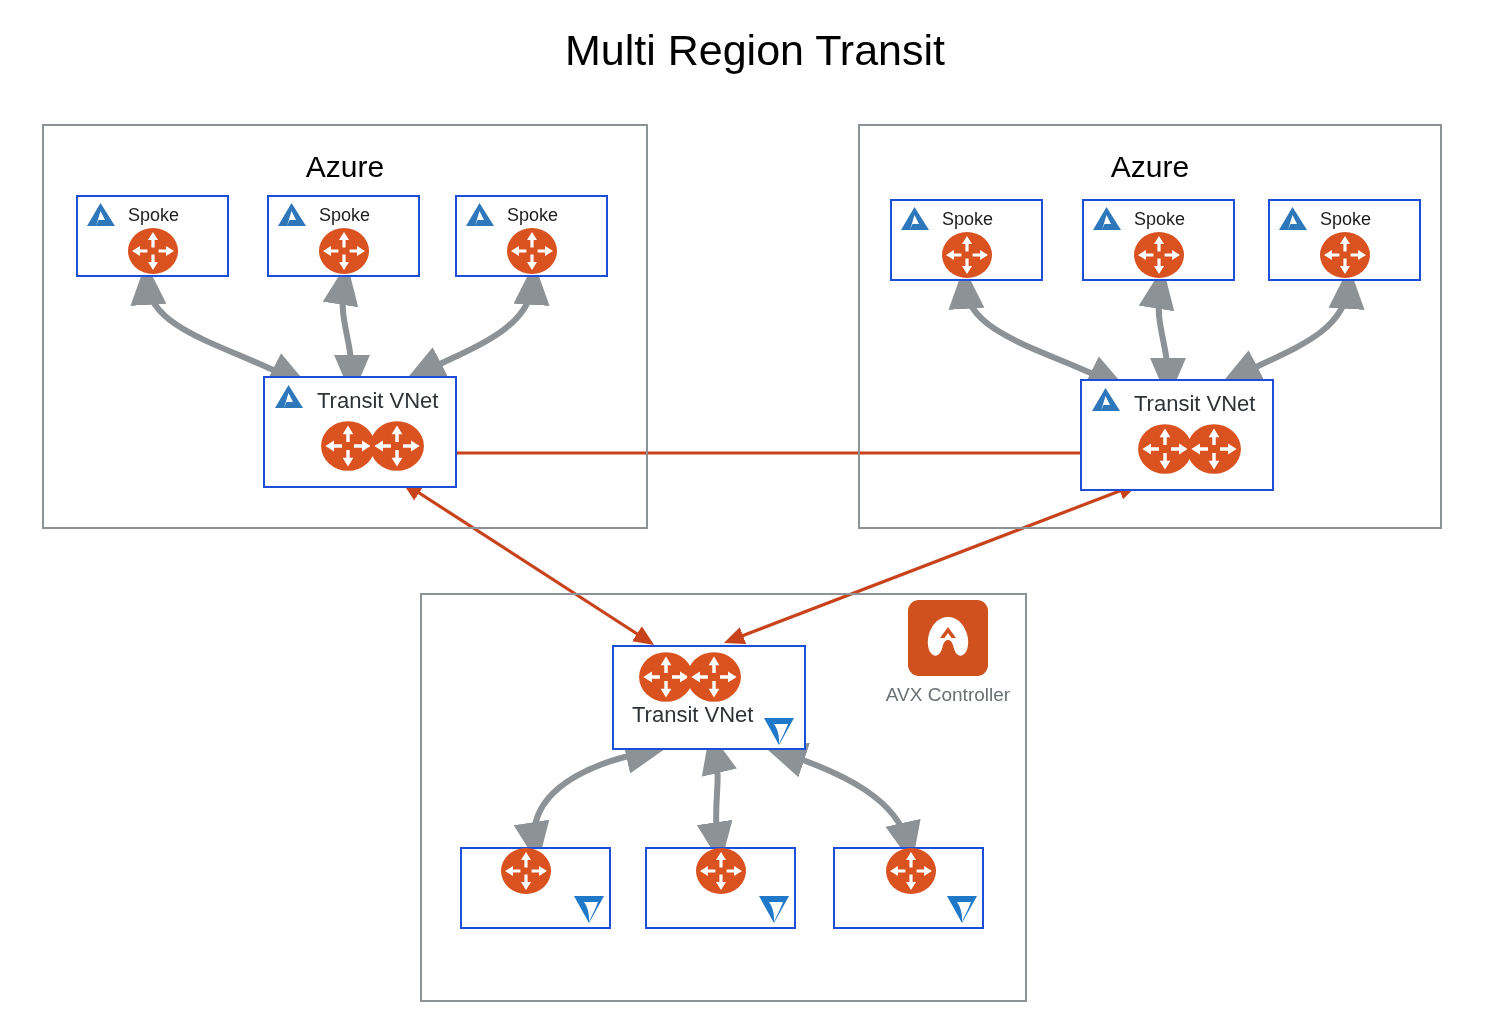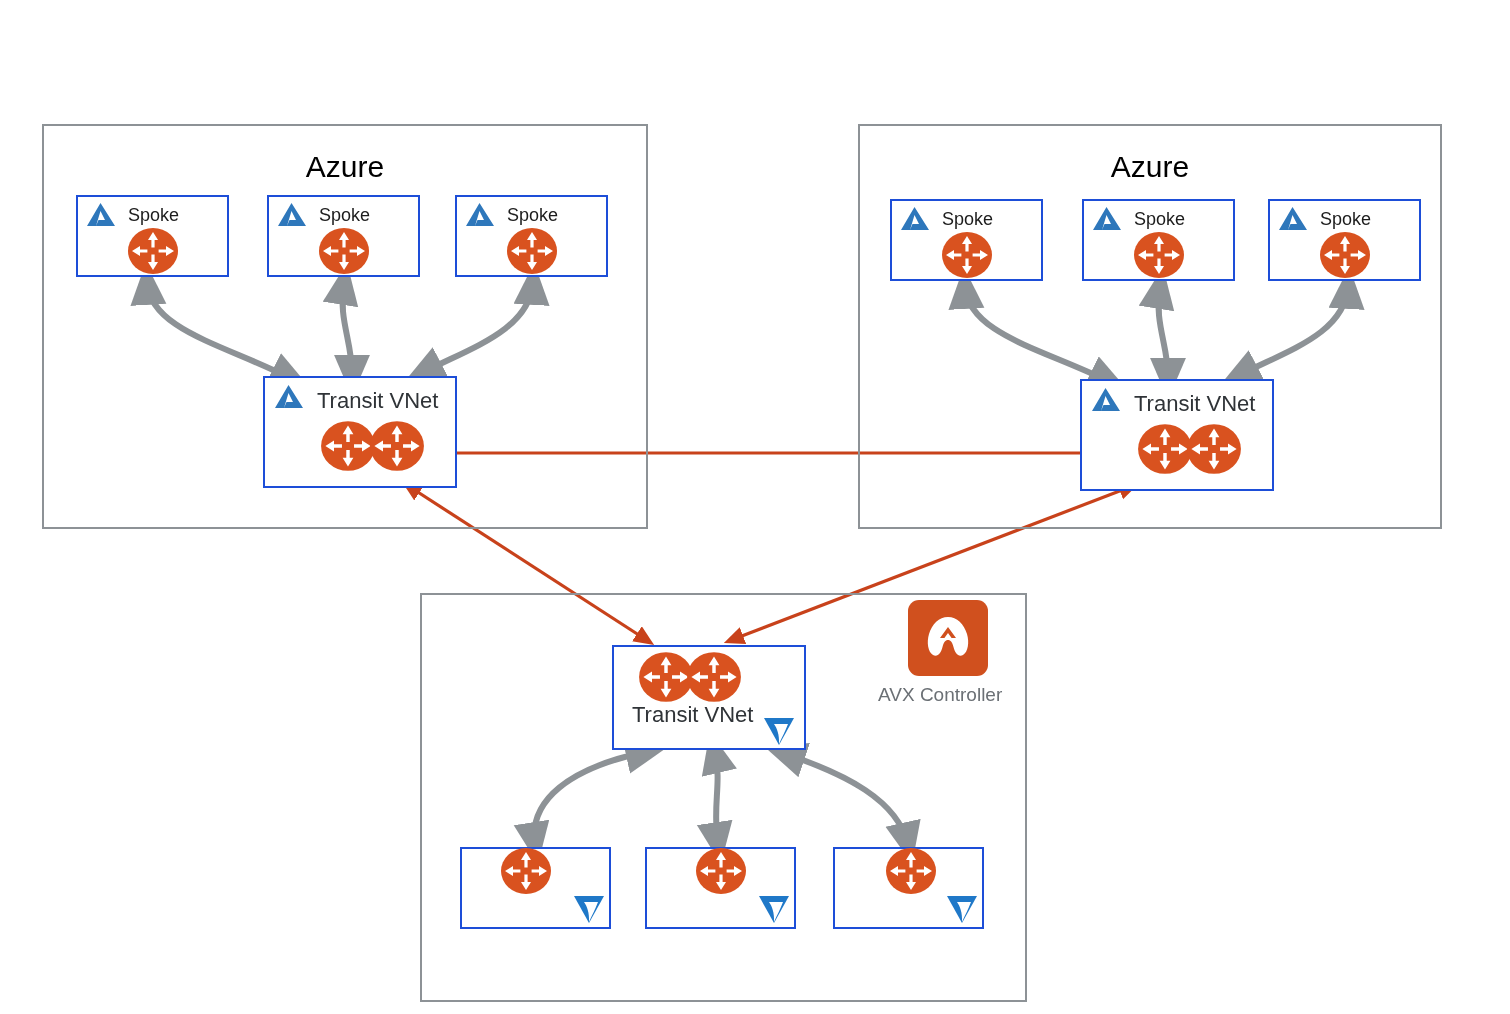--- a/index.html
+++ b/index.html
@@ -78,27 +78,29 @@
   .avx-tile {
     position: absolute;
     background: #d0501e;
     border-radius: 11px;
   }
   .avx-caption {
     position: absolute;
     white-space: nowrap;
     font-size: 19px;
     color: #6b7075;
+    text-align: center;
   }
 </style>
 </head>
 <body>
 
 <div id="stage">
 
+  <div class="page-title">Multi Region Transit</div>
 
   <svg id="wires" viewBox="0 0 1510 1014" xmlns="http://www.w3.org/2000/svg">
     <defs>
       <marker id="gA" markerWidth="7" markerHeight="7" refX="3.2" refY="3" orient="auto">
         <path d="M0,0 L7,3 L0,6 z" fill="#8d9296"></path>
       </marker>
       <marker id="gB" markerWidth="7" markerHeight="7" refX="3.8" refY="3" orient="auto-start-reverse">
         <path d="M0,0 L7,3 L0,6 z" fill="#8d9296"></path>
       </marker>
       <marker id="oA" markerWidth="6.4" markerHeight="6.4" refX="3.0" refY="2.8" orient="auto">

